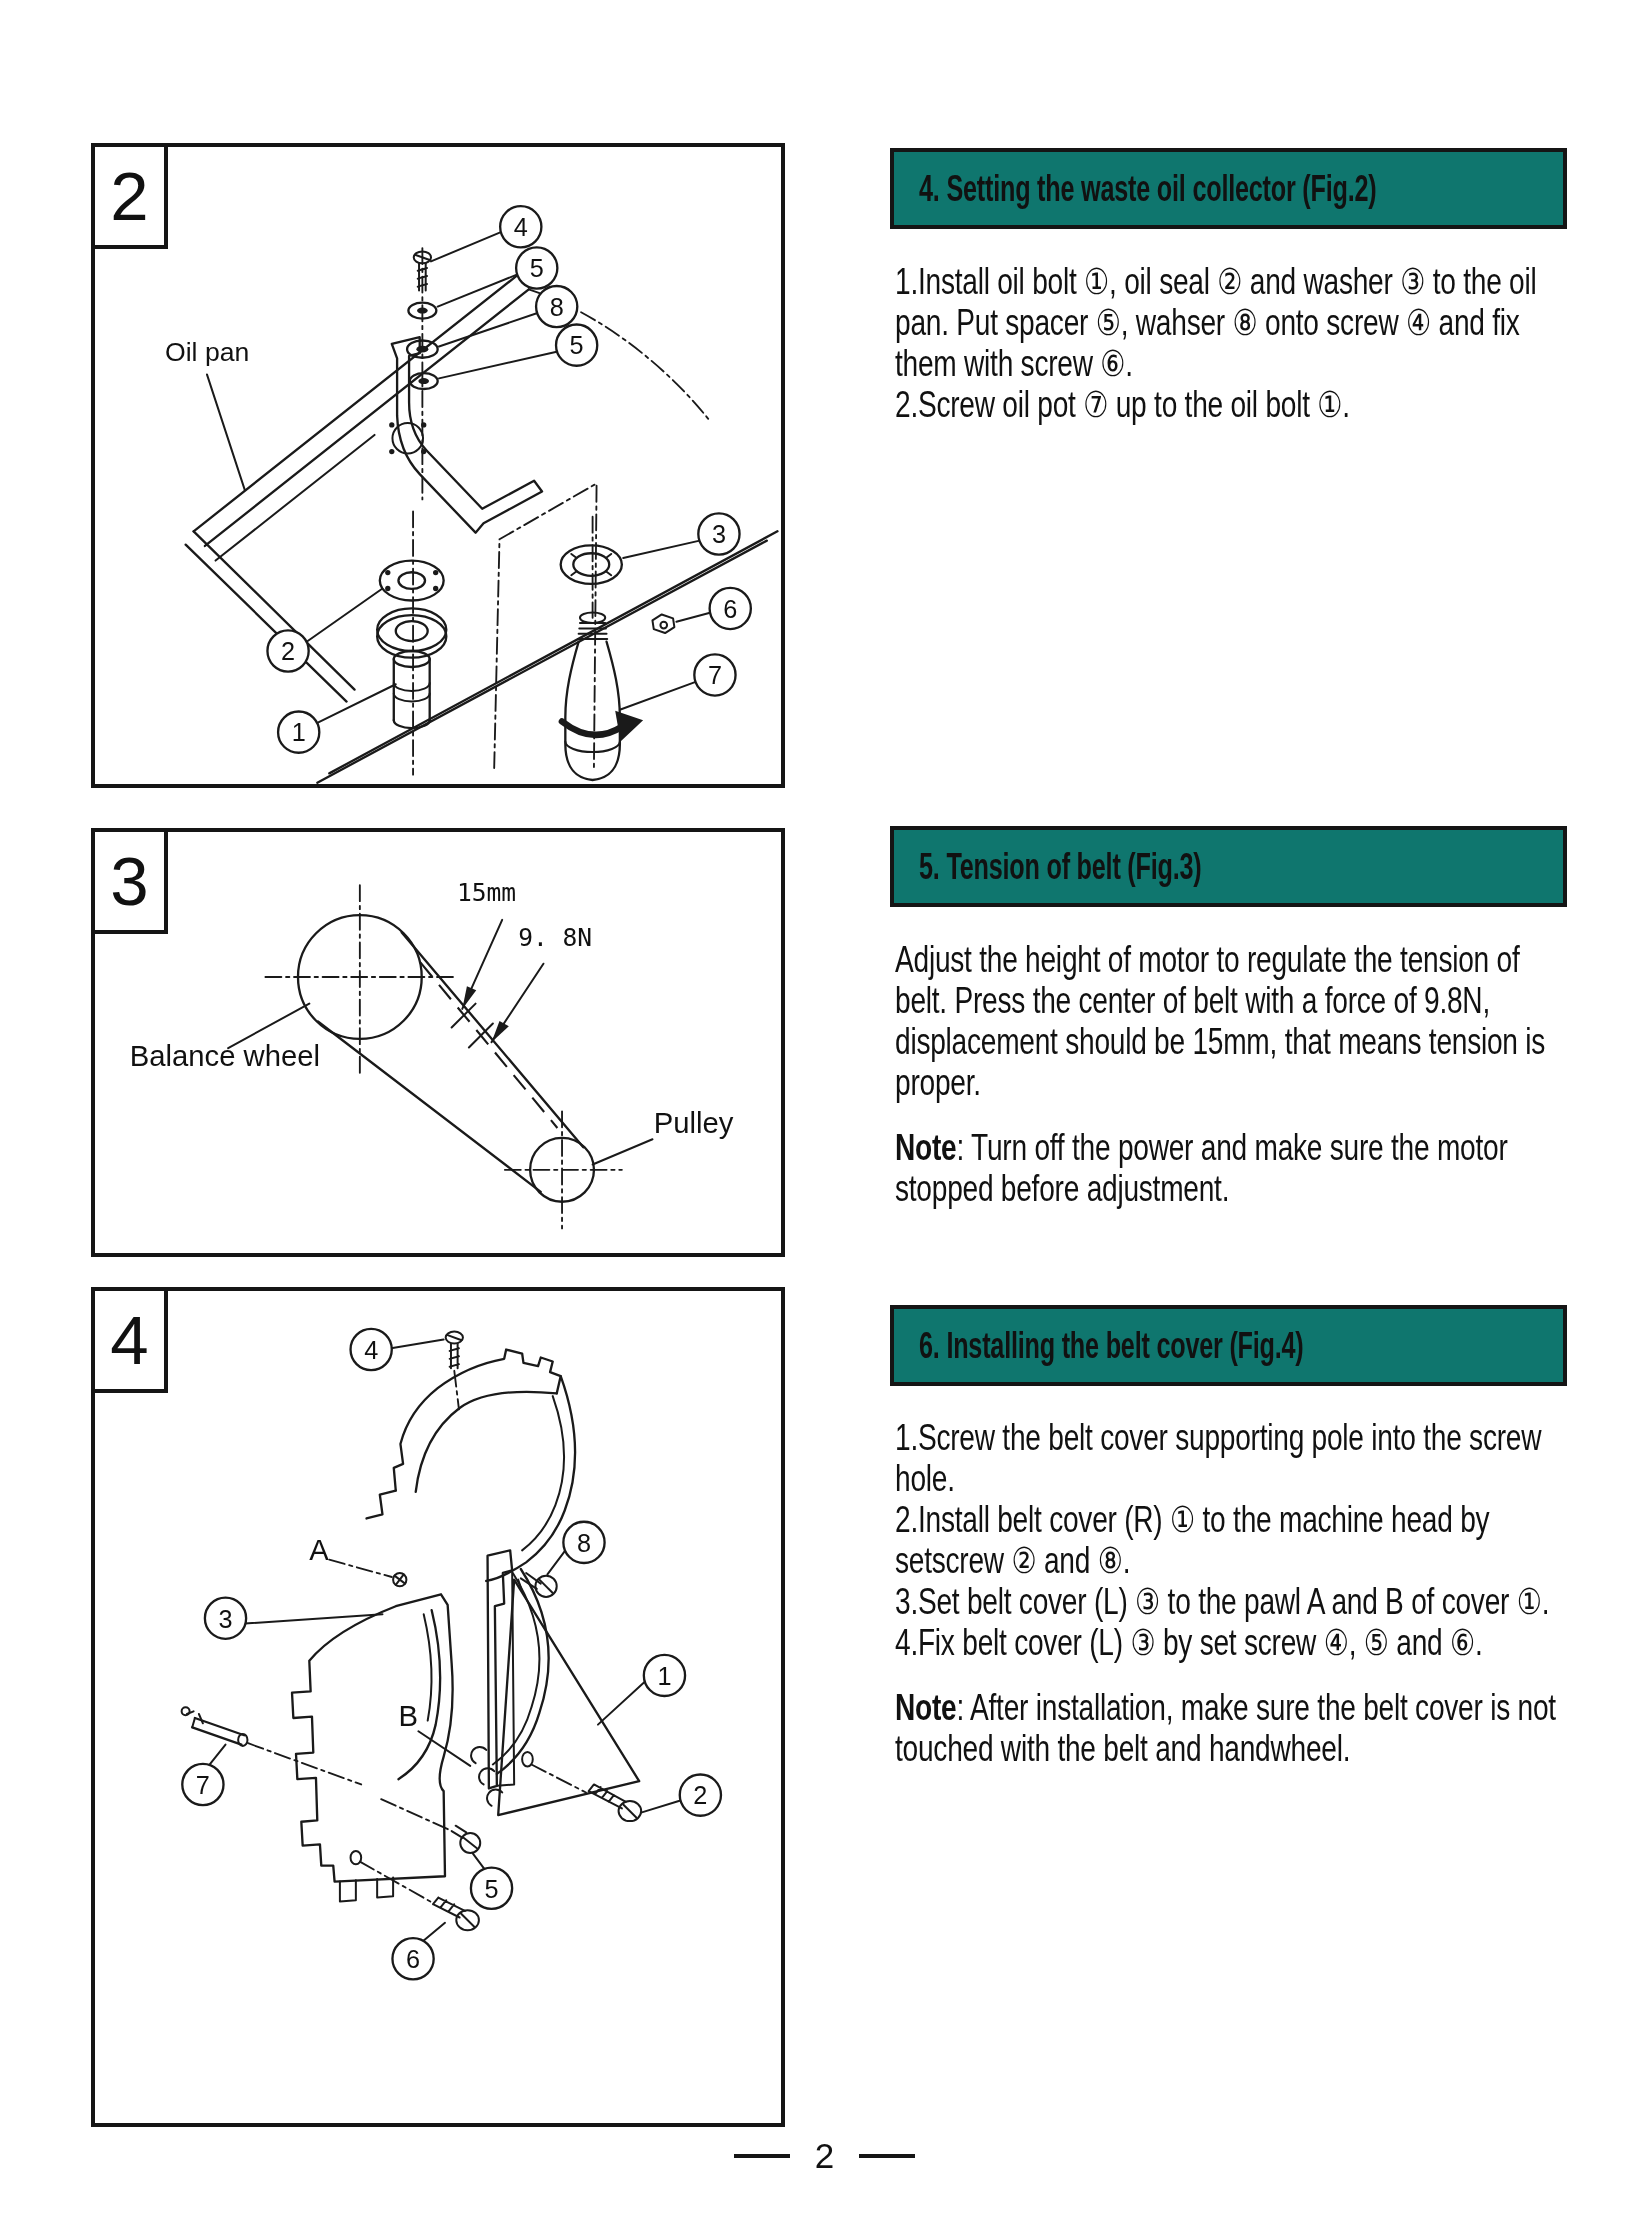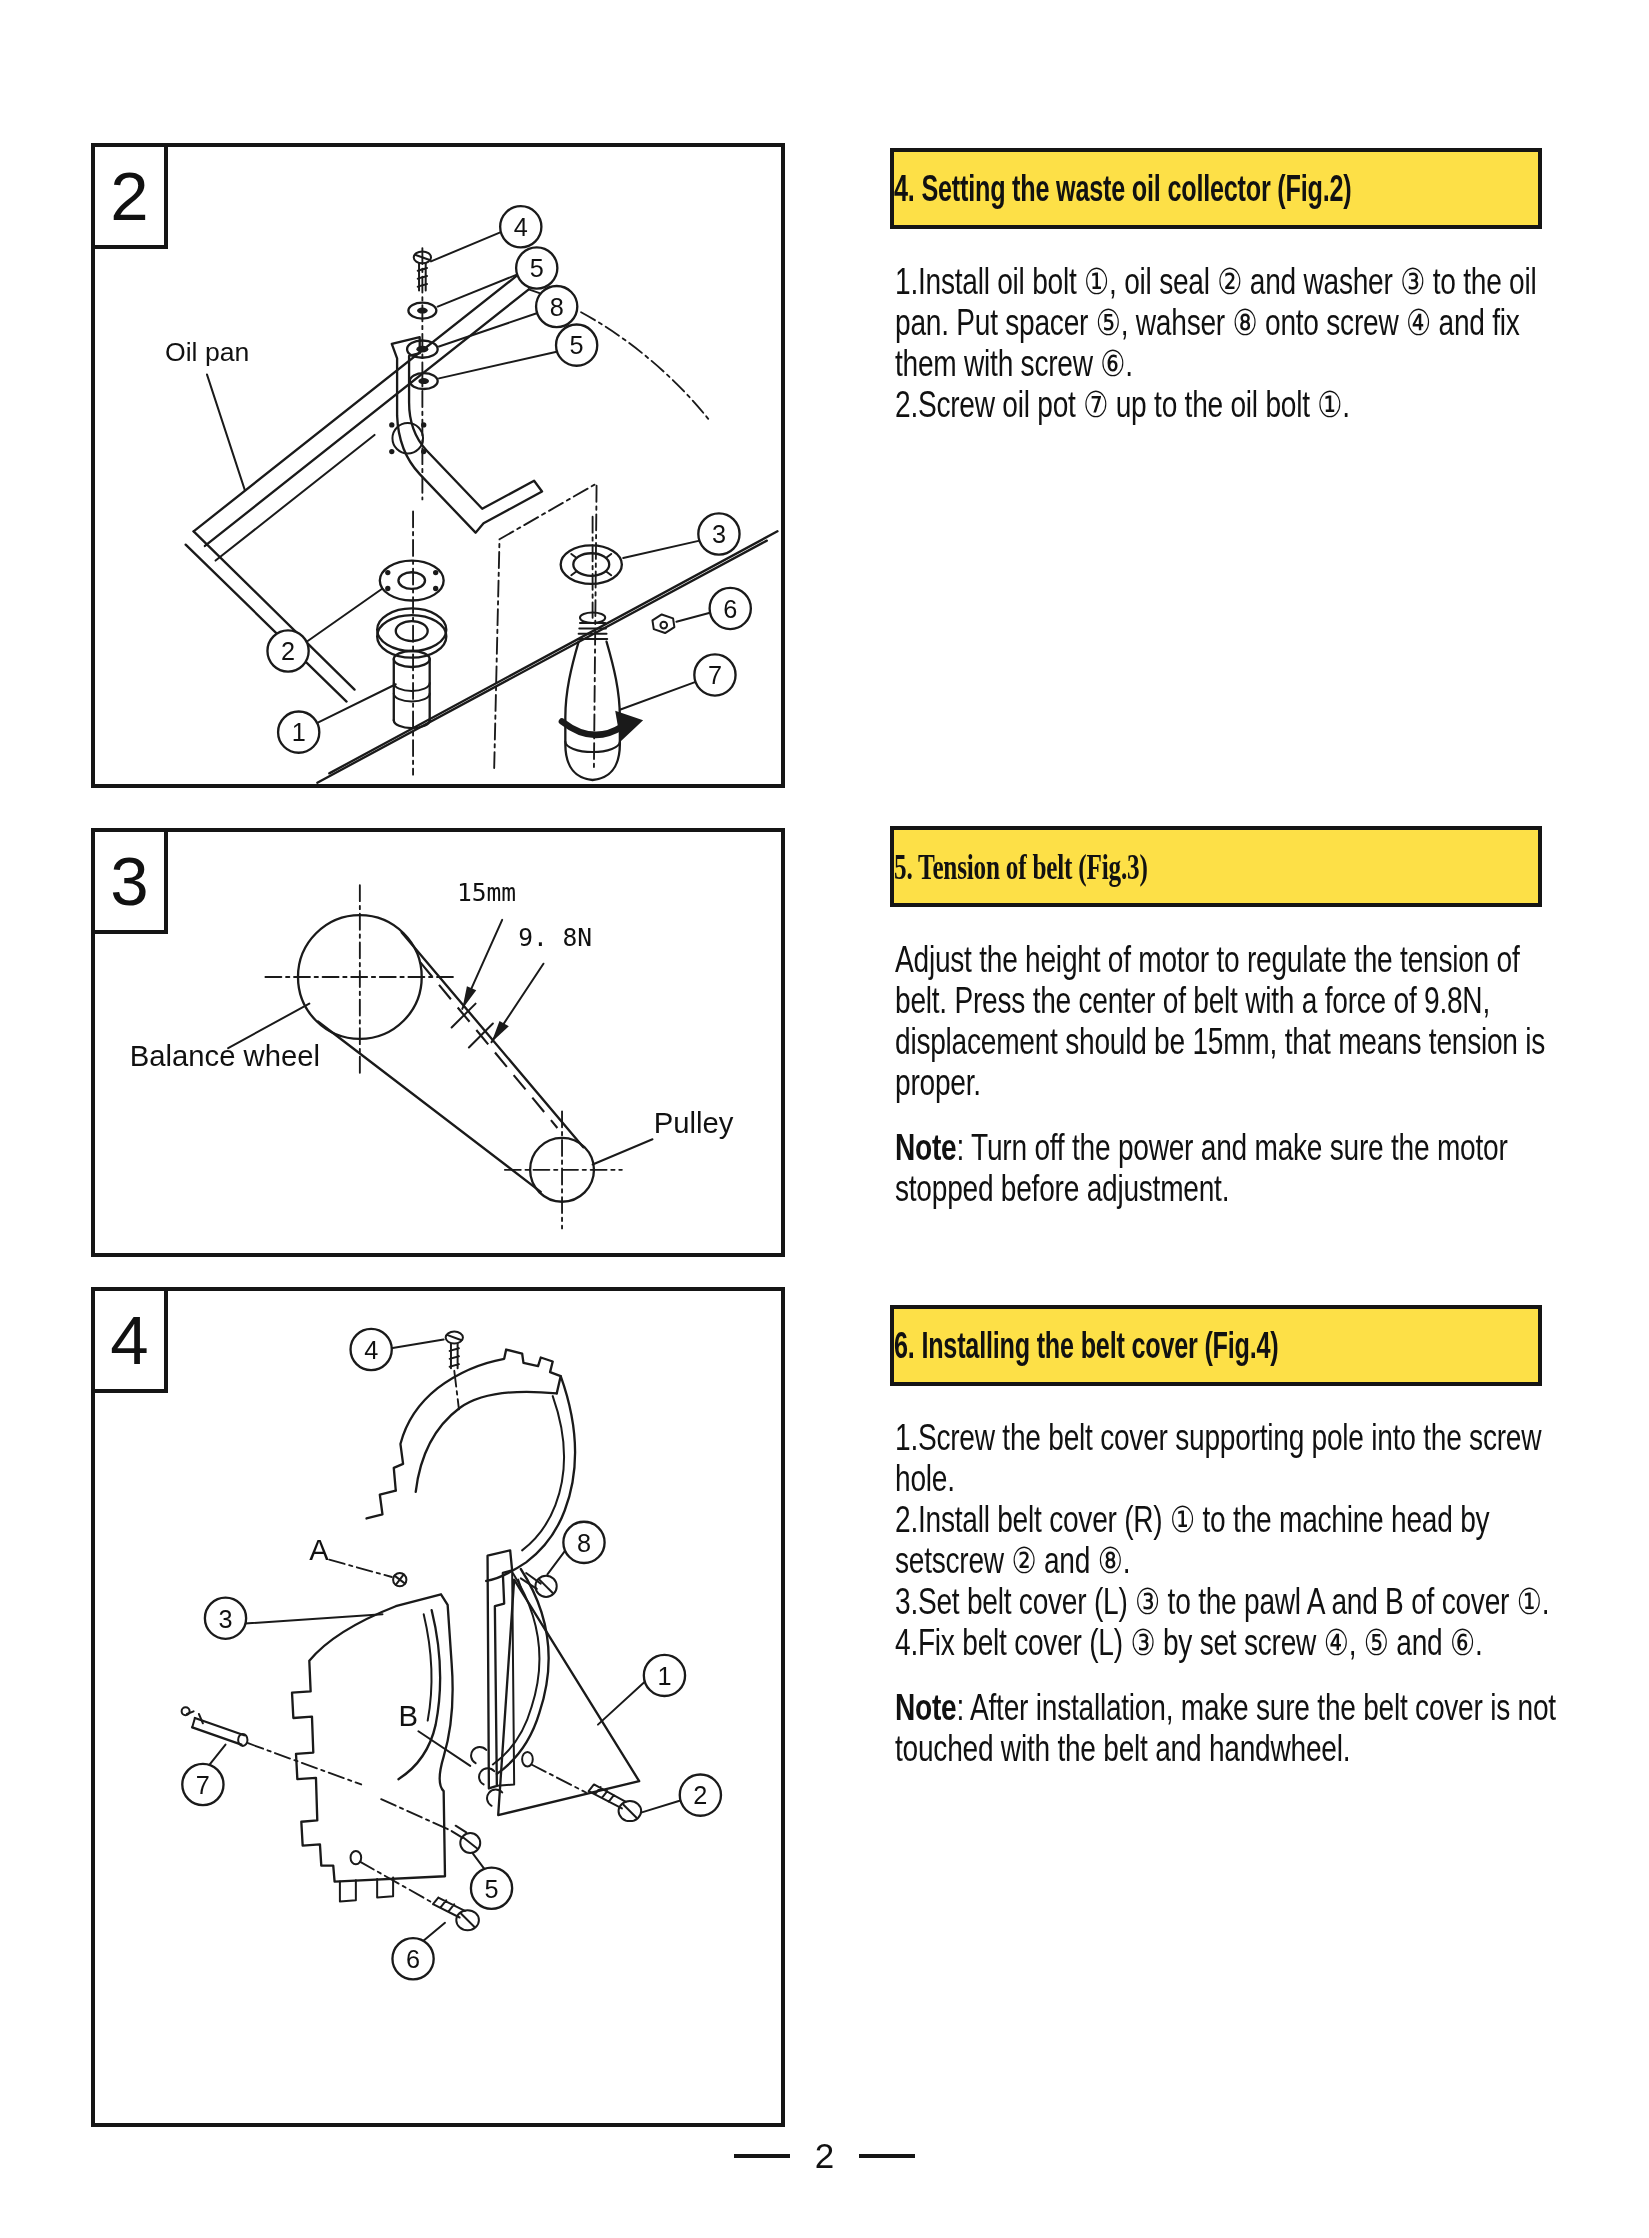--- a/index.html
+++ b/index.html
@@ -21,21 +21,21 @@
   .co{fill:#fff;stroke:#1a1a1a;stroke-width:3.5;}
   .cot{font:400 38px "Liberation Sans","DejaVu Sans",sans-serif;text-anchor:middle;fill:#111;}
   .lbl{font:400 40px "Liberation Sans","DejaVu Sans",sans-serif;fill:#111;}
   .lbl2{font:400 44px "Liberation Sans","DejaVu Sans",sans-serif;fill:#111;}
   .mono{font:400 37px "DejaVu Sans Mono",monospace;fill:#111;}
   .blk{fill:#1a1a1a;stroke:none;}
   .thick{fill:none;stroke:#1a1a1a;stroke-width:10;stroke-linecap:round;}
 
   
   .sec-box{position:absolute;left:890px;width:644px;height:73px;border:4px solid #151515;
-           background:#fde047;display:flex;align-items:center;}
+           background:#0f766e;display:flex;align-items:center;padding-left:25px;}
   .sec-title{display:inline-block;transform:scaleX(.70);transform-origin:0 50%;white-space:nowrap;
              font-size:36px;font-weight:bold;letter-spacing:-0.3px;}
   .textblock{position:absolute;left:895px;width:861px;transform:scaleX(.78);transform-origin:0 0;
              font-size:36px;line-height:41px;letter-spacing:-0.3px;}
   .textblock p{margin:0;}
   .textblock p.note{margin-top:24px;}
   .textblock strong{font-weight:bold;}
 
   
   .footer{position:absolute;left:0;top:2136px;width:1649px;display:flex;align-items:center;
@@ -350,21 +350,21 @@
   </section>
 
   <div class="sec-box" style="top:148px;">
     <span class="sec-title">4. Setting the waste oil collector (Fig.2)</span>
   </div>
   <div class="textblock" style="top:261px;">
     <p>1.Install oil bolt ①, oil seal ② and washer ③ to the oil pan. Put spacer ⑤, wahser ⑧ onto screw ④ and fix them with screw ⑥.</p>
     <p>2.Screw oil pot ⑦ up to the oil bolt ①.</p>
   </div>
 
-  <div class="sec-box" style="top:826px;font-family:Liberation Serif, serif;">
+  <div class="sec-box" style="top:826px;">
     <span class="sec-title">5. Tension of belt (Fig.3)</span>
   </div>
   <div class="textblock" style="top:939px;">
     <p>Adjust the height of motor to regulate the tension of belt. Press the center of belt with a force of 9.8N, displacement should be 15mm, that means tension is proper.</p>
     <p class="note">
       <strong>Note</strong><span>: Turn off the power and make sure the motor stopped before adjustment.</span>
     </p>
   </div>
 
   <div class="sec-box" style="top:1305px;align-items:center;">

